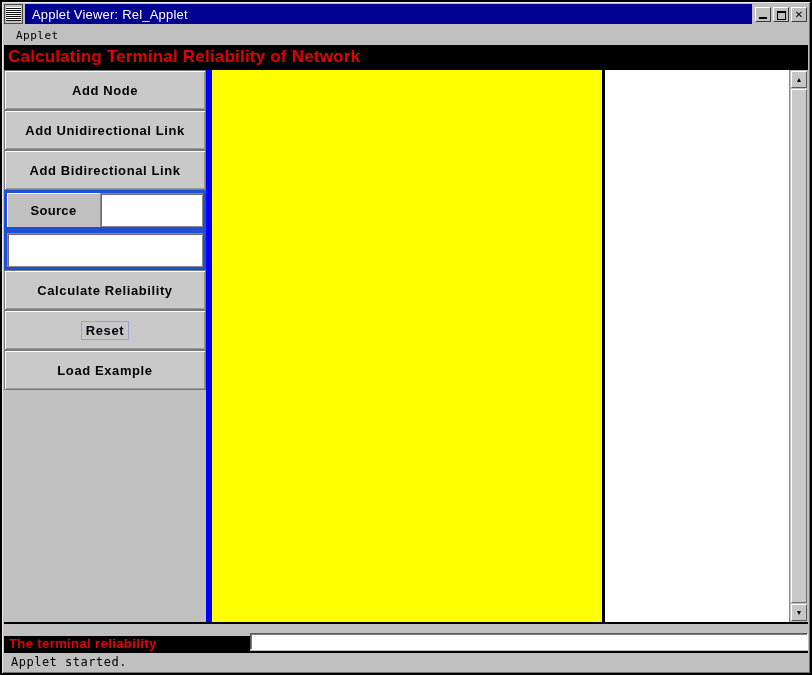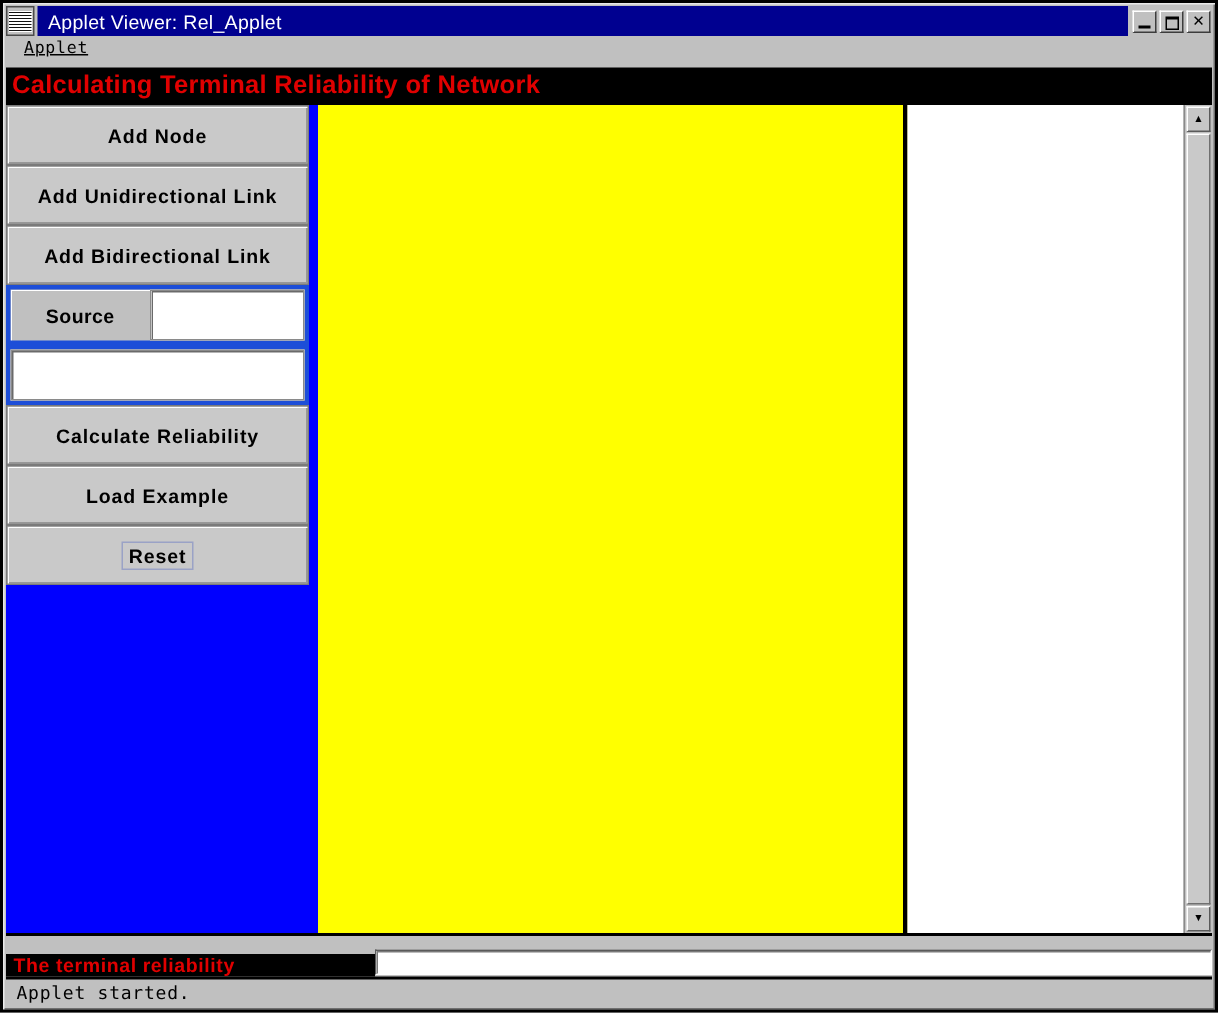--- a/index.html
+++ b/index.html
@@ -30,34 +30,34 @@
   .win-btn {
     width:16px; height:15px; background:#c0c0c0;
     border:1px solid; border-color:#ffffff #3c3c3c #3c3c3c #ffffff;
     display:flex; align-items:flex-end; justify-content:center; cursor:default;
   }
   .glyph-min { width:8px; height:2px; background:#000; margin-bottom:2px; }
   .glyph-max { width:9px; height:9px; border:1px solid #000; border-top-width:2px; margin-bottom:1px; }
   .glyph-close { font:bold 10px "DejaVu Sans", sans-serif; line-height:13px; color:#000; align-self:center; }
 
   
-  .menubar { height:20px; flex:0 0 20px; display:flex; align-items:flex-start; padding-left:12px;text-decoration:underline; }
+  .menubar { height:20px; flex:0 0 20px; display:flex; align-items:center; padding-left:12px; }
   .menu-item { font:11px "DejaVu Sans Mono", monospace; color:#000; letter-spacing:0.5px; }
 
   
   .header {
     height:23px; flex:0 0 23px; background:var(--header-bg,#000);
     display:flex; align-items:center; padding-left:4px;
   }
   .header span { color:var(--header-red,#e00000); font-weight:bold; font-size:17px; letter-spacing:0.2px; white-space:nowrap; }
 
   
   .content { flex:1 1 auto; min-height:0; display:flex; border-top:2px solid #000; border-bottom:2px solid #000; }
 
-  .left-panel { width:208px; flex:0 0 208px; background:var(--panel-blue,#0000ff); display:flex; flex-direction:column; }
+  .left-panel { width:208px; flex:0 0 208px; background:var(--panel-blue,#0000ff); display:flex; flex-direction:row; }
   .panel-buttons { width:202px; background:#c0c0c0; }
 
   .awt-btn {
     display:block; width:100%; height:40px; margin:0; padding:0;
     background:#c9c9c9; border:1px solid #7b7b7b;
     box-shadow: inset 1px 1px 0 #ffffff, inset -1px -1px 0 #989898;
     font:bold 13px "Liberation Sans", sans-serif; letter-spacing:0.6px; color:#000;
     cursor:default;
   }
   .field-row {
@@ -153,24 +153,24 @@
         <button class="awt-btn">Add Unidirectional Link</button>
         <button class="awt-btn">Add Bidirectional Link</button>
         <div class="field-row">
           <span class="field-label">Source</span>
           <input class="awt-input" value="" style="">
         </div>
         <div class="field-row">
           <input class="awt-input" value="" style="">
         </div>
         <button class="awt-btn">Calculate Reliability</button>
-        <button class="awt-btn">Load Example</button>
         <button class="awt-btn">
           <span class="reset-focus">Reset</span>
         </button>
+        <button class="awt-btn">Load Example</button>
       </div>
       <div class="blue-fill"></div>
     </div>
 
     <div class="canvas"></div>
 
     <div class="output-area">
       <div class="scrollbar">
         <div class="sb-btn">
           <span>▲</span>

